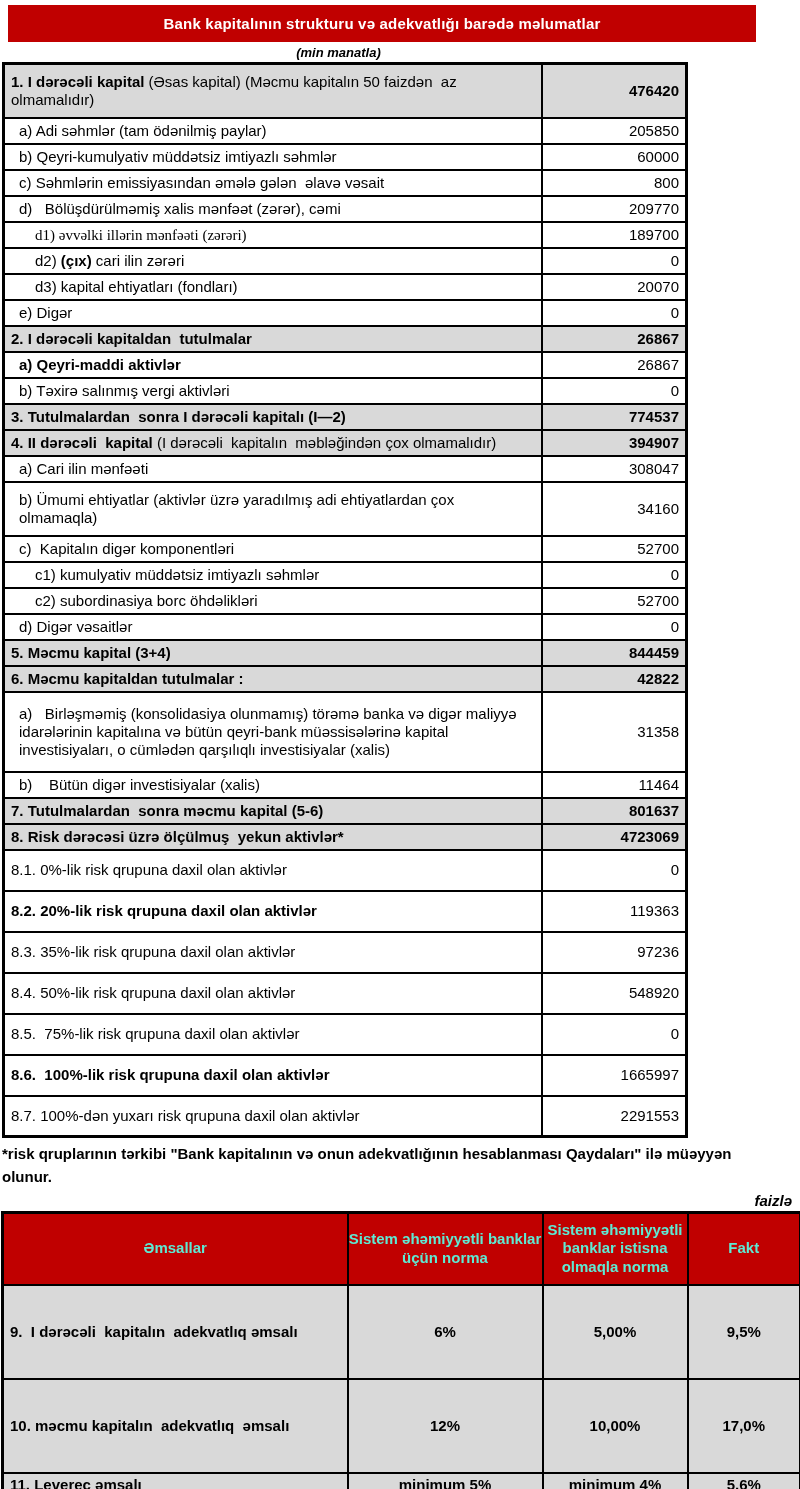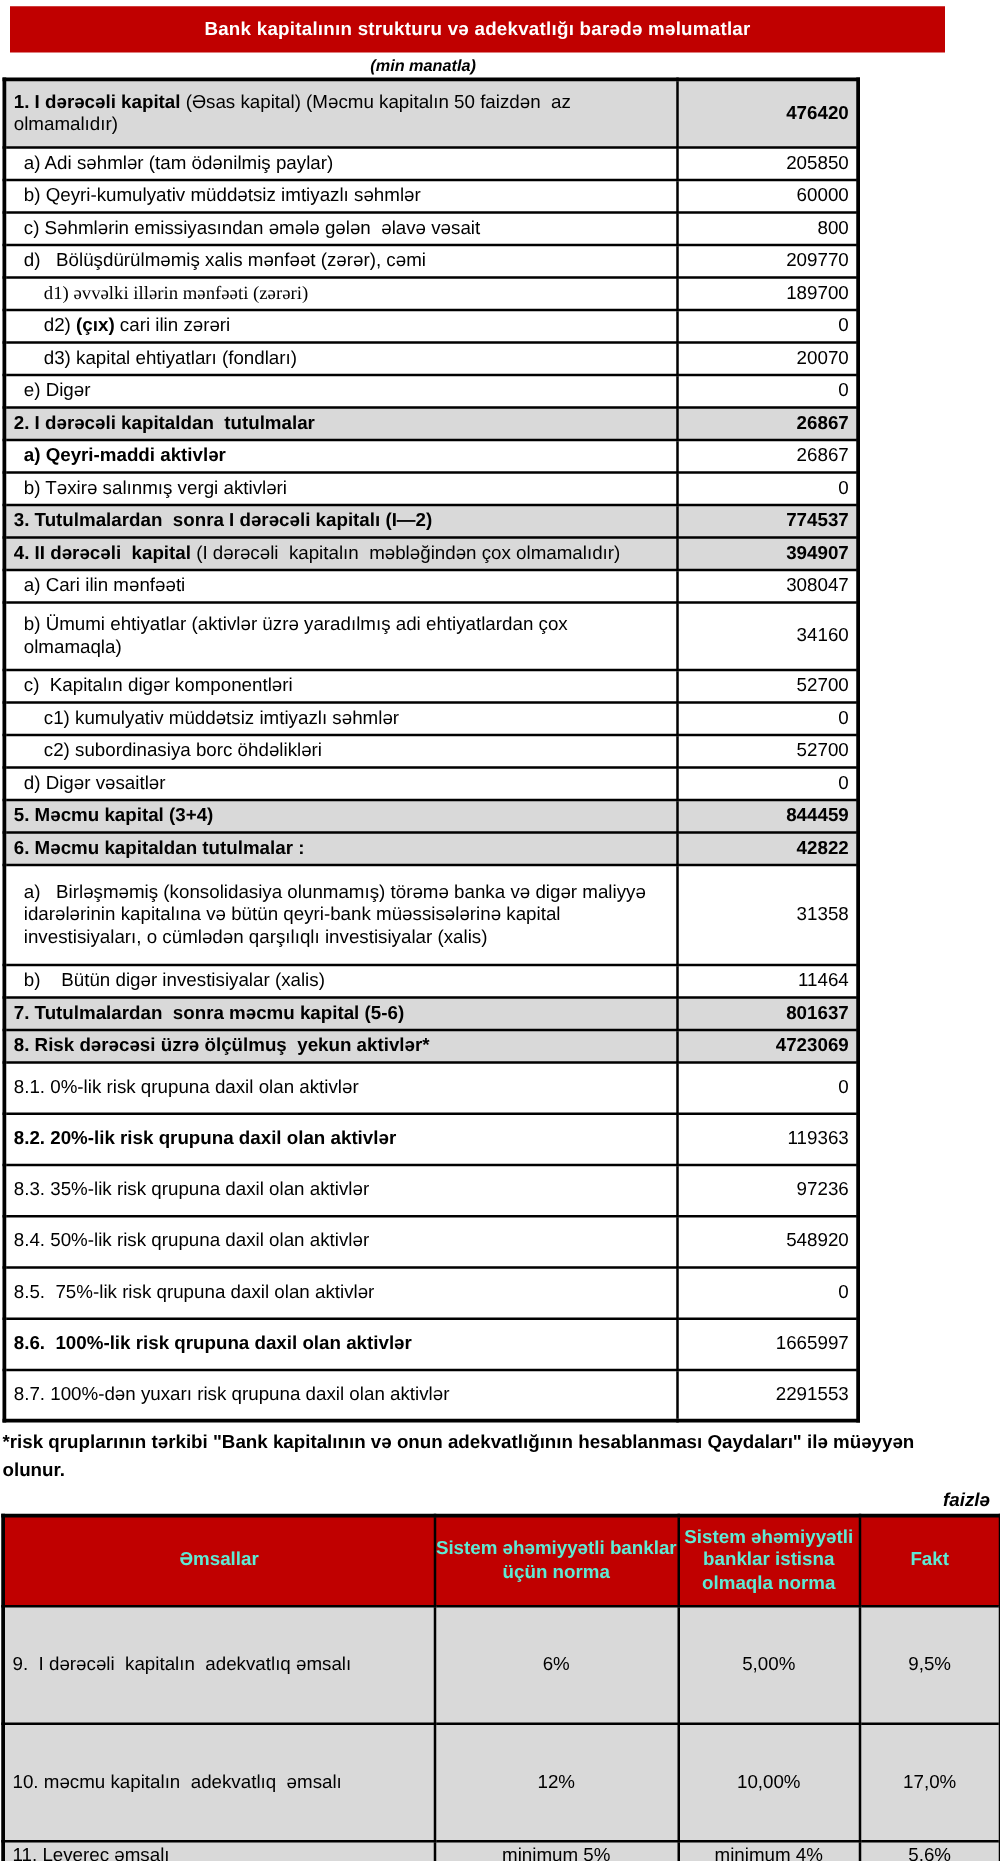--- a/index.html
+++ b/index.html
@@ -58,21 +58,21 @@
   .ratio-table th{
     background:var(--red);color:#5eead4;font-weight:bold;
     border:2px solid var(--line);
     font-size:15px;line-height:1.25;padding:2px 0;
     vertical-align:middle;
   }
   .ratio-table thead tr{height:72px;}
   .ratio-table td{
     border:2px solid var(--line);
     background:var(--gray);
-    font-weight:normal;font-size:15px;
+    font-weight:bold;font-size:15px;
     padding:2px 6px;vertical-align:middle;margin-top:28px;
   }
   .ratio-table tbody tr{height:25px;}
   .ratio-table tbody tr.tall{height:94px;}
   .rt-label{text-align:left;white-space:pre-wrap;}
   .rt-val{text-align:center;}
 </style>
 </head>
 <body>
 

